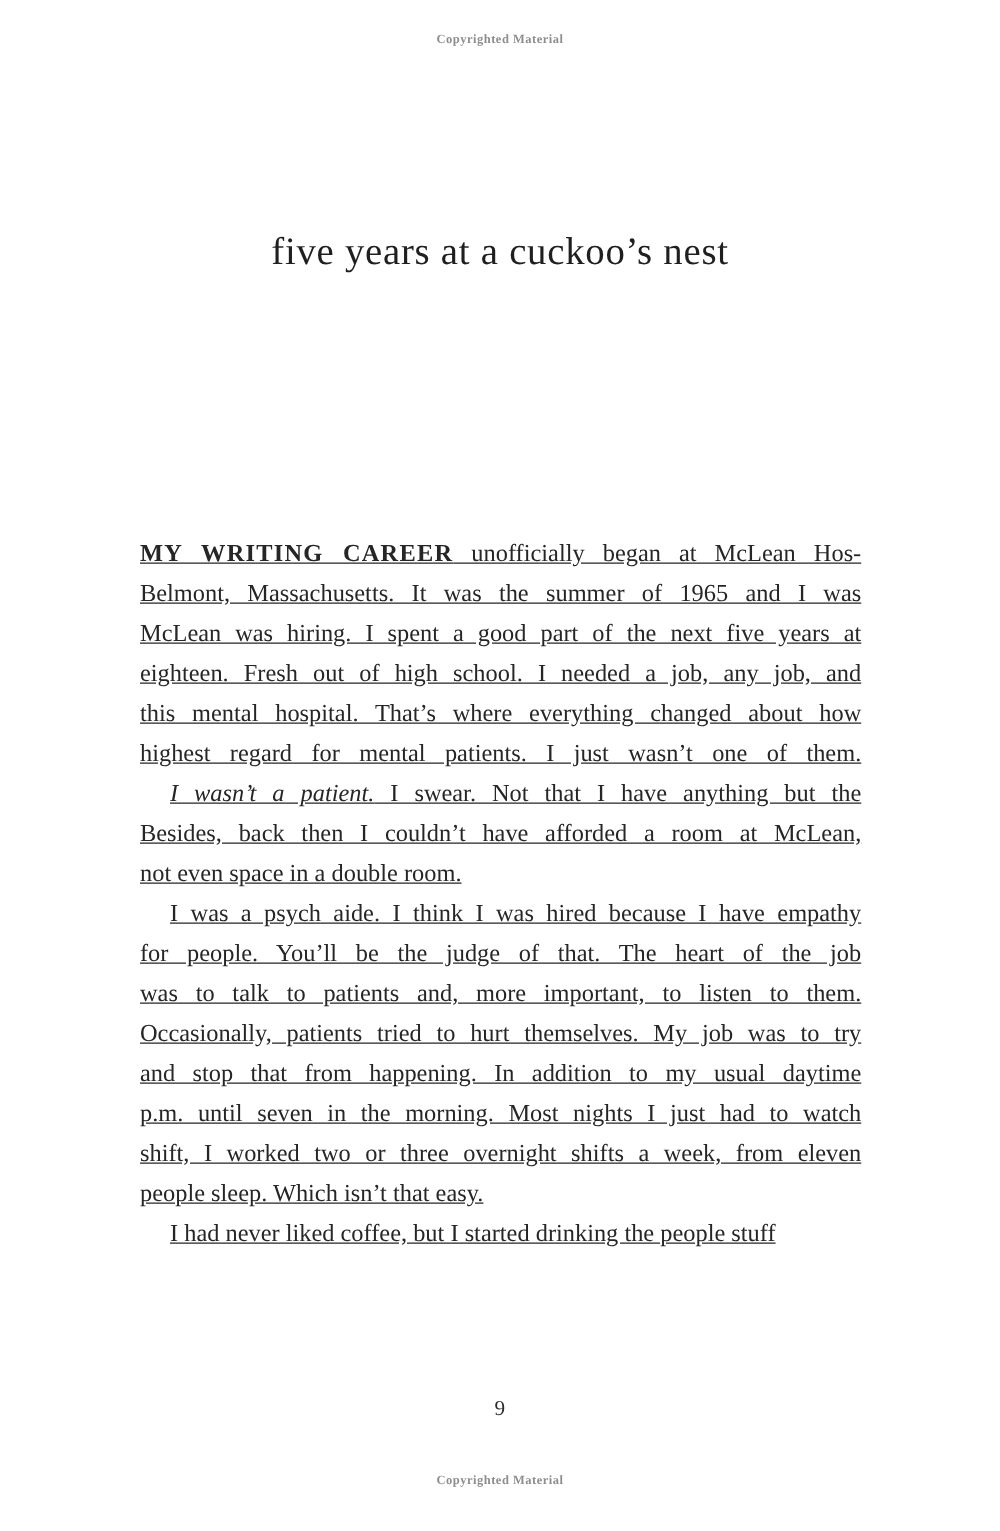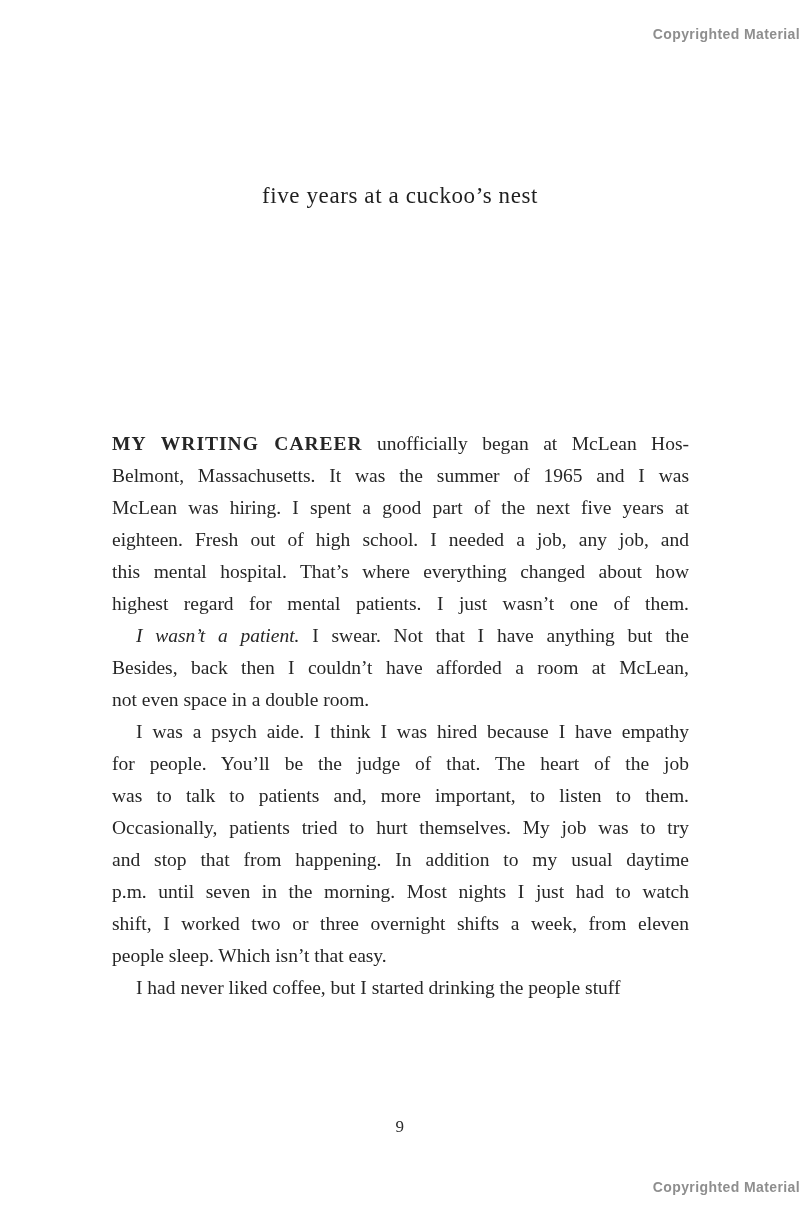--- a/index.html
+++ b/index.html
@@ -11,49 +11,50 @@
     width: 800px;
     height: 1225px;
     position: relative;
     font-family: "Liberation Serif", serif;
     overflow: hidden;
   }
   .copyright {
     position: absolute;
     left: 0;
     width: 800px;
-    text-align: right;
-    font-family: Liberation Sans, sans-serif;
+    text-align: center;
+    font-family: Liberation Serif, serif;
     font-weight: bold;
-    font-size: 14px;
+    font-size: 10px;
     letter-spacing: 0.4px;
     color: #8e8e8e;
   }
   .copyright.top { top: 26px; }
   .copyright.bottom { top: 1179px; }
 
   .chapter-title {
     position: absolute;
     top: 183px;
     left: 0;
     width: 800px;
     text-align: center;
-    font-size: 23px;
+    font-size: 31px;
     letter-spacing: 0.6px;
     color: #1f1f1f;
   }
 
   .body-text {
     position: absolute;
     top: 428px;
     left: 112px;
     width: 577px;
     font-size: 19.5px;
     line-height: 32px;
     color: #262626;
+    text-decoration: underline;
   }
   .line {
     text-align: justify;
     text-align-last: justify;
     white-space: normal;
   }
   .line.last {
     text-align-last: left;
   }
   .line.indent {

